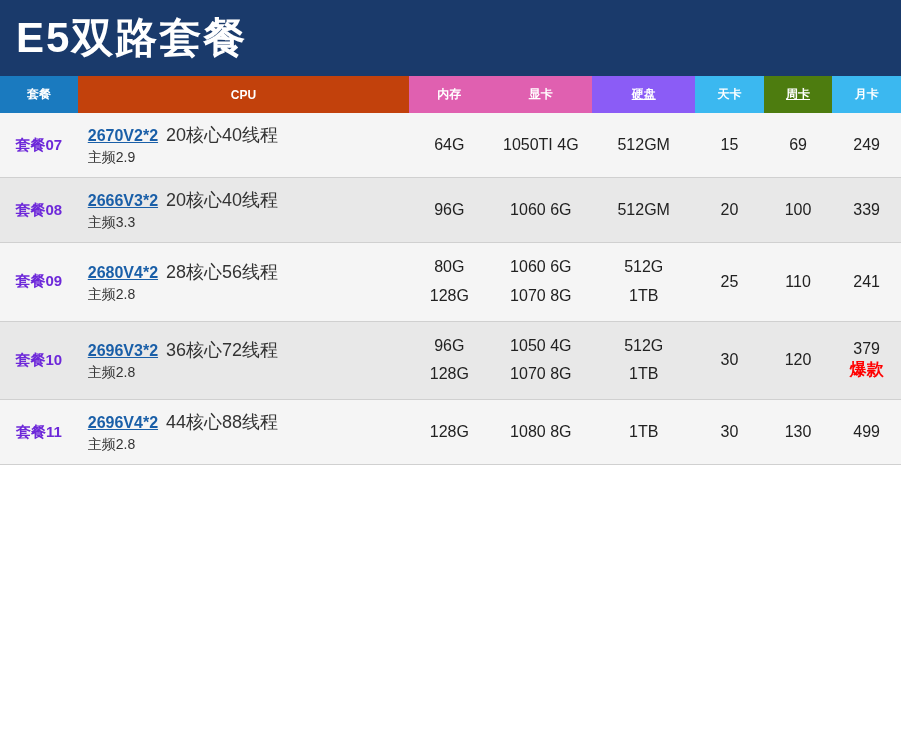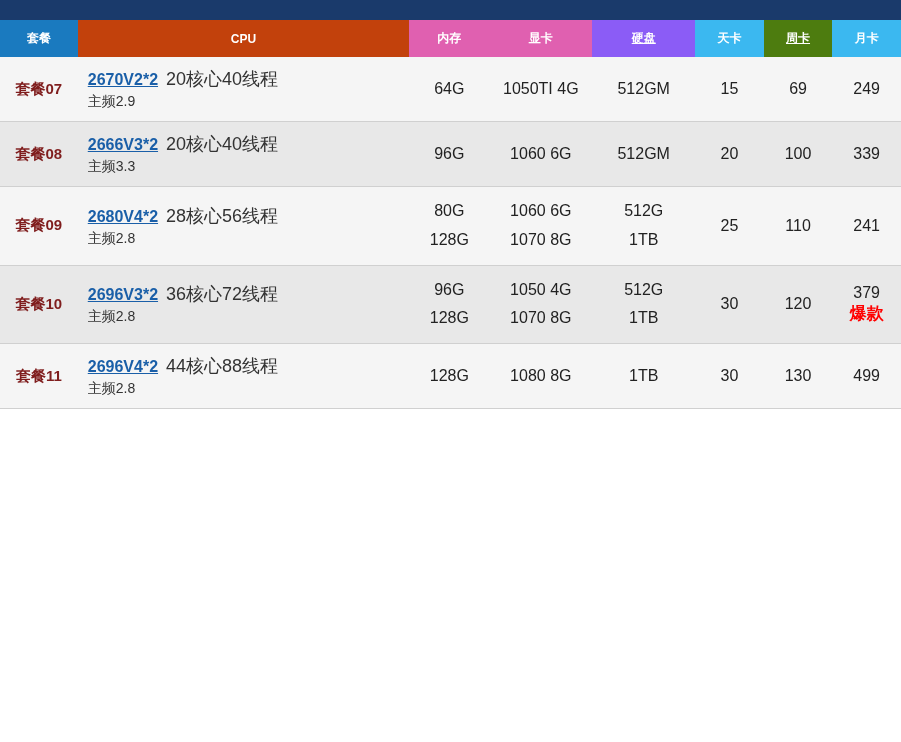--- a/index.html
+++ b/index.html
@@ -59,21 +59,21 @@
       padding: 10px 6px;
       text-align: center;
       font-size: 16px;
       color: #222;
       vertical-align: middle;
     }
 
     .td-suite {
       font-size: 15px;
       font-weight: 700;
-      color: #7f1d1d;
+      color: #6d28d9;
       text-align: center;
     }
 
     .td-cpu {
       text-align: left;
       padding-left: 10px;
     }
     .cpu-model {
       font-size: 16px;
       font-weight: 700;
@@ -105,20 +105,21 @@
       color: red;
       font-size: 17px;
       font-weight: 700;
       display: block;
     }
   </style>
 </head>
 <body>
 
 <div class="header">
+  <span class="header-title">E5双路套餐</span>
 </div>
 
 <table>
   <thead>
     <tr>
       <th>套餐</th>
       <th>CPU</th>
       <th>内存</th>
       <th>显卡</th>
       <th>硬盘</th>

